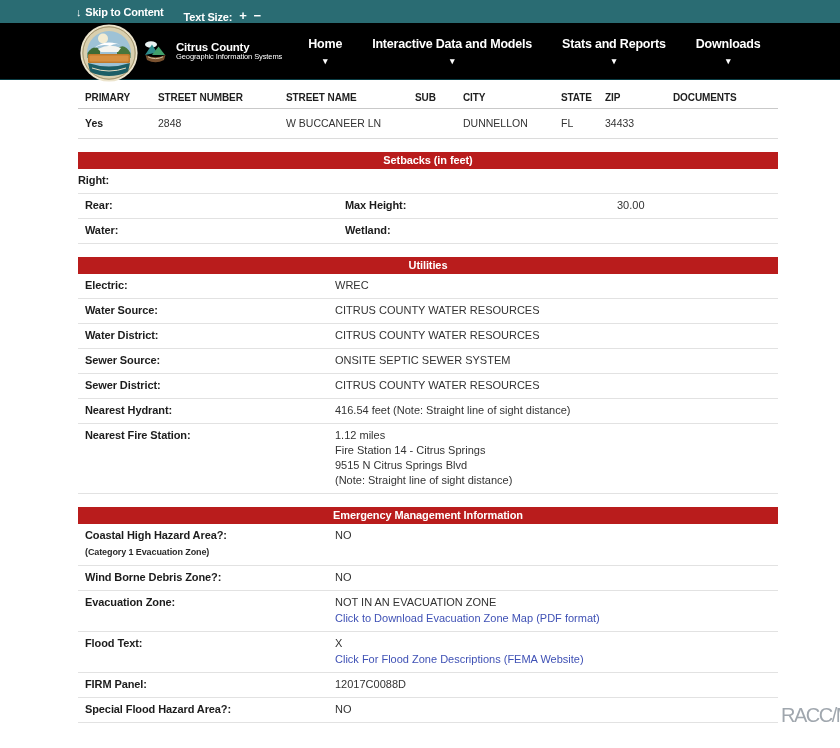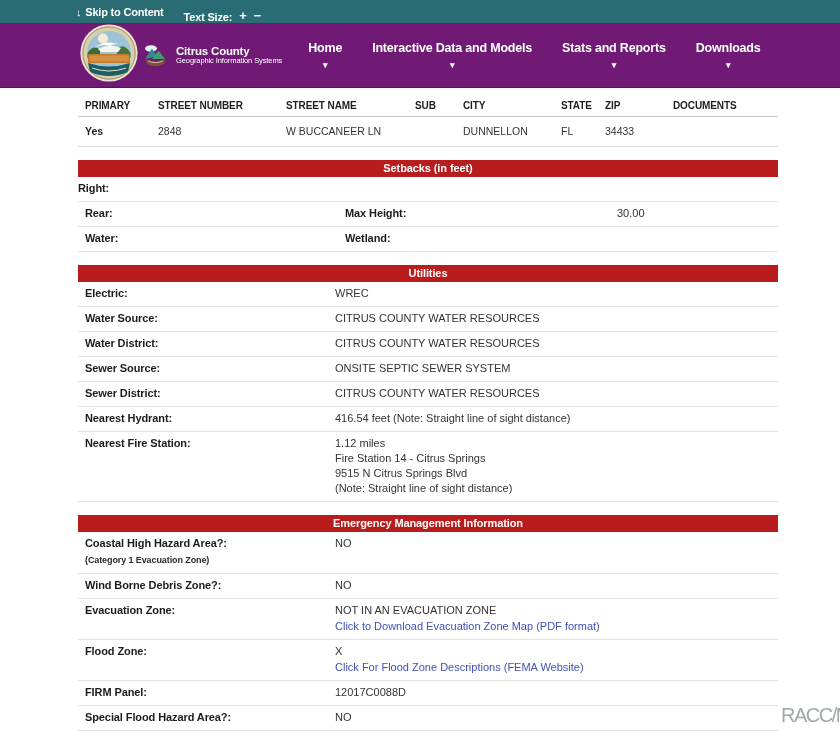--- a/index.html
+++ b/index.html
@@ -8,21 +8,21 @@
   body { position:relative; }
 
   
   .topbar { height:23px; background:#2a6c73; display:flex; align-items:center;
     padding-left:76px; color:#fff; font-size:11px; font-weight:bold; letter-spacing:-0.2px; }
   .topbar .skip { display:flex; align-items:center; gap:4px; cursor:pointer; }
   .topbar .textsize { margin-left:20px; display:flex; align-items:flex-end; gap:7px;margin-top:8px; }
   .topbar .ts-btn { cursor:pointer; font-size:13px; }
 
   
-  .navbar { height:65px; background:#701a75; border-bottom:1px solid #0a3c44;
+  .navbar { height:57px; background:#000000; border-bottom:1px solid #0a3c44;
     display:flex; align-items:center; position:relative; }
   .seal { position:absolute; left:80px; top:1px; width:58px; height:58px; z-index:3; }
   .brand { margin-left:142px; display:flex; align-items:center; gap:7px; }
   .brand-text { color:#fff; line-height:1.05; }
   .brand-title { font-size:11.5px; font-weight:bold; letter-spacing:-0.2px; }
   .brand-sub { font-size:7.5px; letter-spacing:-0.1px; }
   .menu { margin-left:26px; display:flex; gap:30px; }
   .menu-item { color:#fff; font-size:12.5px; font-weight:bold; letter-spacing:-0.2px;
     cursor:pointer; display:flex; align-items:center; gap:4px;flex-direction:column; }
   .caret { font-size:9px; position:relative; top:1px; }
@@ -231,21 +231,21 @@
       <span class="value">NO</span>
     </div>
     <div class="row">
       <span class="label">Evacuation Zone:</span>
       <span class="value">
         <span>NOT IN AN EVACUATION ZONE</span>
         <a class="link">Click to Download Evacuation Zone Map (PDF format)</a>
       </span>
     </div>
     <div class="row">
-      <span class="label">Flood Zone:</span>
+      <span class="label">Flood Text:</span>
       <span class="value">
         <span>X</span>
         <a class="link">Click For Flood Zone Descriptions (FEMA Website)</a>
       </span>
     </div>
     <div class="row">
       <span class="label">FIRM Panel:</span>
       <span class="value">12017C0088D</span>
     </div>
     <div class="row">

